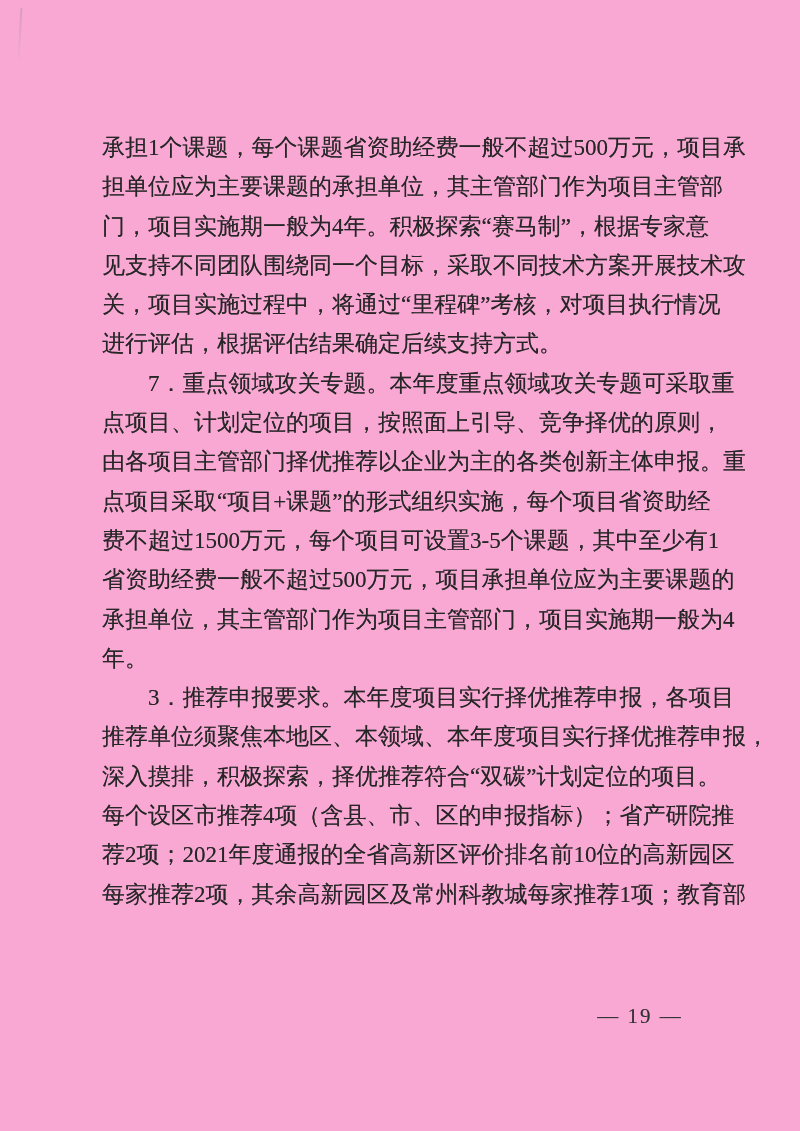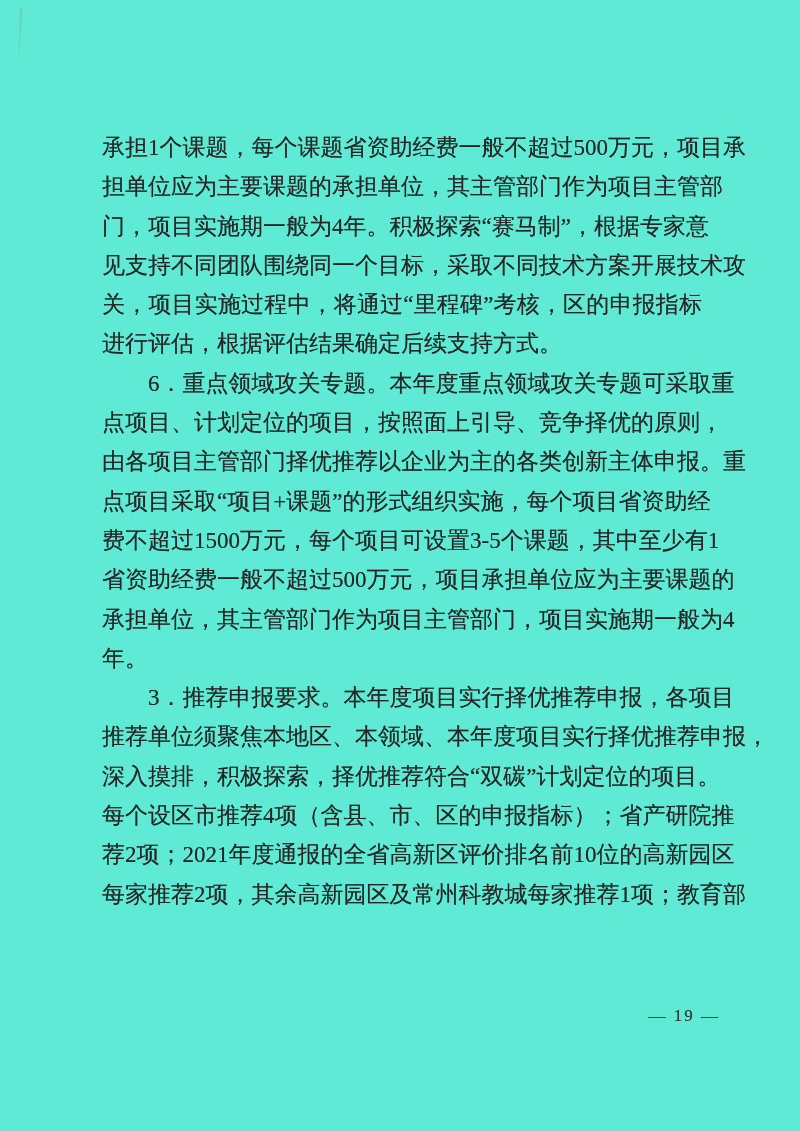--- a/index.html
+++ b/index.html
@@ -4,21 +4,21 @@
 <style>
   html, body {
     margin: 0;
     padding: 0;
     background: #ffffff;
   }
   .page {
     position: relative;
     width: 800px;
     height: 1131px;
-    background: #5eead4;
+    background: #f9a8d4;
     overflow: hidden;
     font-family: "Liberation Serif", "DejaVu Serif", serif;
   }
   
   .scan-artifact {
     position: absolute;
     left: 19px;
     top: 8px;
     width: 2px;
     height: 52px;
@@ -49,40 +49,40 @@
   .line.indent {
     text-indent: 2em;
   }
   .page-number {
     position: absolute;
     left: 560px;
     top: 1000px;
     width: 160px;
     height: 32px;
     line-height: 32px;
-    text-align: right;
-    font-size: 17px;
+    text-align: center;
+    font-size: 21px;
     color: #333333;
     letter-spacing: 2px;
     text-shadow: 0 0 0.5px rgba(40,40,40,0.5);
   }
 </style>
 </head>
 <body>
 
 <div class="page">
   <div class="scan-artifact"></div>
   <div class="text-block">
       <div class="line">承担1个课题，每个课题省资助经费一般不超过500万元，项目承</div>
       <div class="line">担单位应为主要课题的承担单位，其主管部门作为项目主管部</div>
       <div class="line">门，项目实施期一般为4年。积极探索“赛马制”，根据专家意</div>
       <div class="line">见支持不同团队围绕同一个目标，采取不同技术方案开展技术攻</div>
-      <div class="line">关，项目实施过程中，将通过“里程碑”考核，区的申报指标</div>
+      <div class="line">关，项目实施过程中，将通过“里程碑”考核，对项目执行情况</div>
       <div class="line para-end">进行评估，根据评估结果确定后续支持方式。</div>
-      <div class="line indent">6．重点领域攻关专题。本年度重点领域攻关专题可采取重</div>
+      <div class="line indent">7．重点领域攻关专题。本年度重点领域攻关专题可采取重</div>
       <div class="line">点项目、计划定位的项目，按照面上引导、竞争择优的原则，</div>
       <div class="line">由各项目主管部门择优推荐以企业为主的各类创新主体申报。重</div>
       <div class="line">点项目采取“项目+课题”的形式组织实施，每个项目省资助经</div>
       <div class="line">费不超过1500万元，每个项目可设置3-5个课题，其中至少有1</div>
       <div class="line">省资助经费一般不超过500万元，项目承担单位应为主要课题的</div>
       <div class="line">承担单位，其主管部门作为项目主管部门，项目实施期一般为4</div>
       <div class="line para-end">年。</div>
       <div class="line indent">3．推荐申报要求。本年度项目实行择优推荐申报，各项目</div>
       <div class="line">推荐单位须聚焦本地区、本领域、本年度项目实行择优推荐申报，</div>
       <div class="line">深入摸排，积极探索，择优推荐符合“双碳”计划定位的项目。</div>

